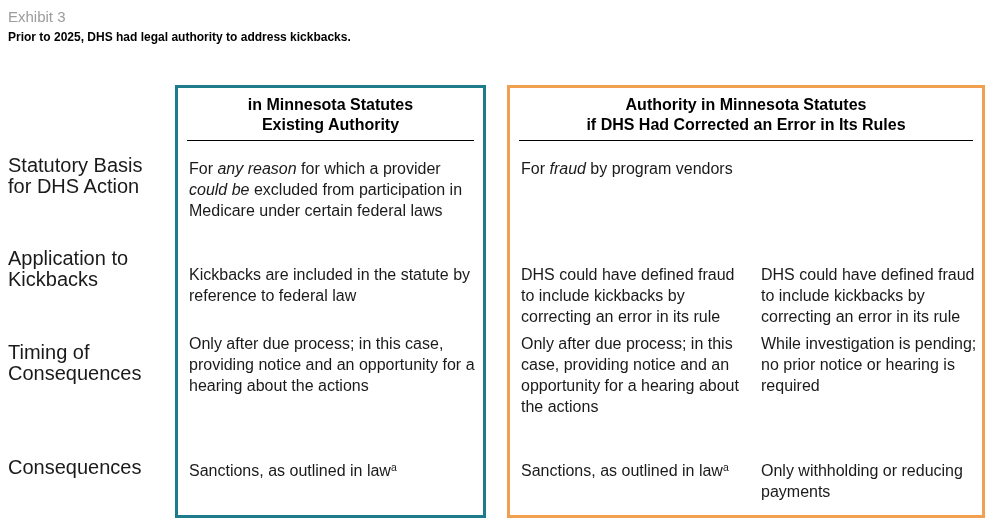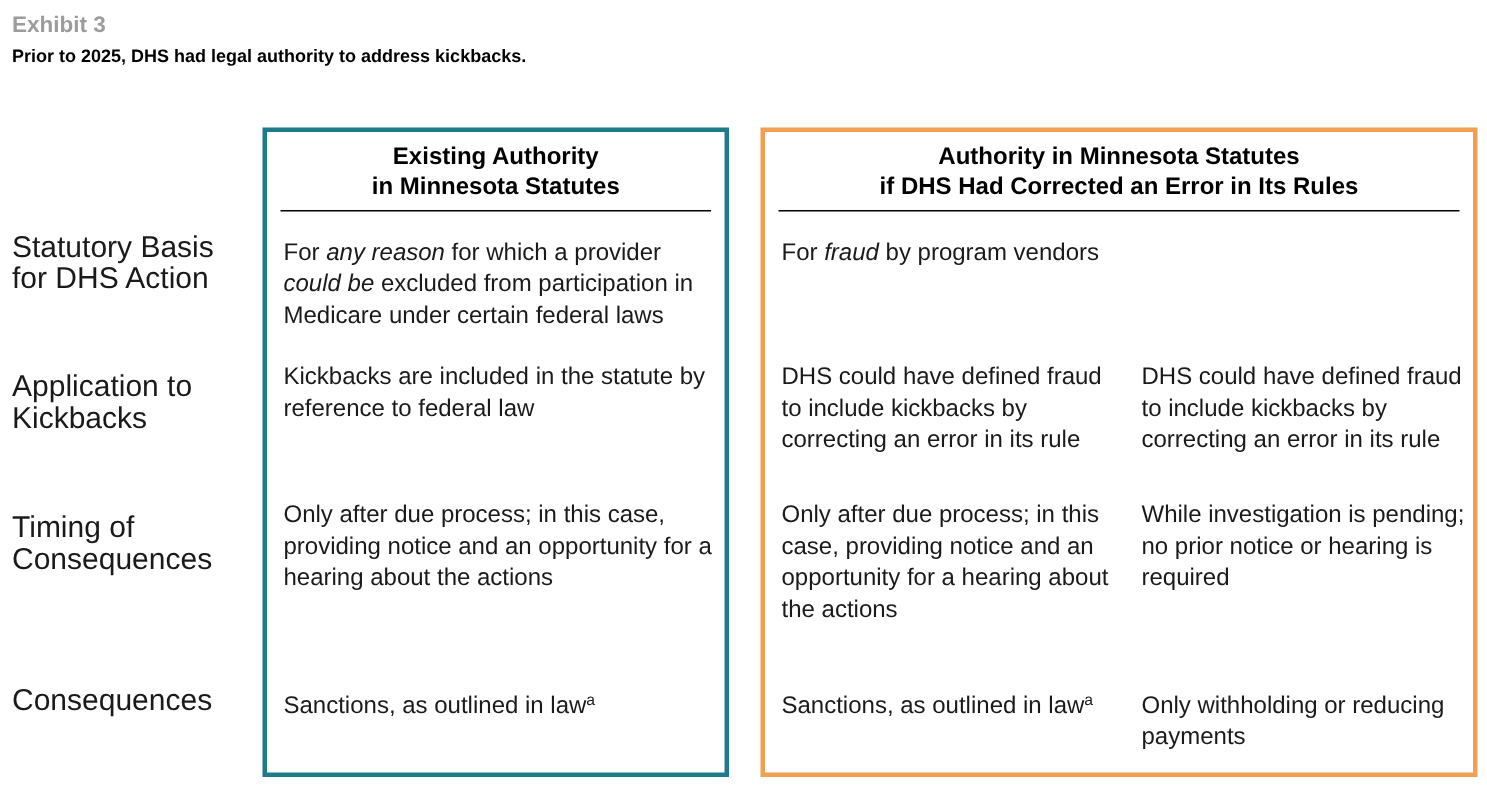--- a/index.html
+++ b/index.html
@@ -13,21 +13,21 @@
     position: relative;
     width: 991px;
     height: 523px;
     background: #ffffff;
     overflow: hidden;
   }
   .exhibit-label {
     position: absolute;
     left: 8px; top: 8px;
     font-size: 15px;
-    font-weight: bold;
+    font-weight: normal;
     color: #9c9c9e;
   }
   .page-title {
     position: absolute;
     left: 8px; top: 30px;
     font-size: 12px;
     font-weight: bold;
     color: #000000;
   }
   .row-label {
@@ -70,21 +70,21 @@
   }
   .cell em { font-style: italic; text-align: right; }
   .cell sup {
     font-size: 10.5px;
     vertical-align: baseline;
     position: relative;
     top: -5px;
   }
   
   .r1 { top: 70px; }
-  .r2 { top: 153px; }
+  .r2 { top: 176px; }
   .r3 { top: 245px; }
   .r4 { top: 372px; }
   
   .box-existing .cell { left: 11px; width: 292px; }
   
   .box-corrected .col1 { left: 11px; width: 226px; }
   .box-corrected .col2 { left: 251px; width: 218px; }
 </style>
 </head>
 <body>
@@ -95,22 +95,22 @@
 
   <div class="page-title">Prior to 2025, DHS had legal authority to address kickbacks.</div>
 
   <div class="row-label" style="top:155px">Statutory Basis for DHS Action</div>
   <div class="row-label" style="top:342px">Timing of Consequences</div>
   <div class="row-label" style="top:248px">Application to Kickbacks</div>
   <div class="row-label" style="top:457px">Consequences</div>
 
   <div class="auth-box box-existing" style="border-color: rgb(30, 123, 140);">
     <div class="box-header">
+      <div>in Minnesota Statutes</div>
       <div>Existing Authority</div>
-      <div>in Minnesota Statutes</div>
     </div>
     <div class="header-divider"></div>
     <div class="cell r1"><span>For </span><em>any reason</em><span> for which a provider </span><em>could be</em><span> excluded from participation in Medicare under certain federal laws</span></div>
     <div class="cell r2"><span>Kickbacks are included in the statute by reference to federal law</span></div>
     <div class="cell r3"><span>Only after due process; in this case, providing notice and an opportunity for a hearing about the actions</span></div>
     <div class="cell r4"><span>Sanctions, as outlined in law</span><sup>a</sup></div>
   </div>
 
   <div class="auth-box box-corrected" style="border-color: rgb(240, 160, 80);">
     <div class="box-header">

